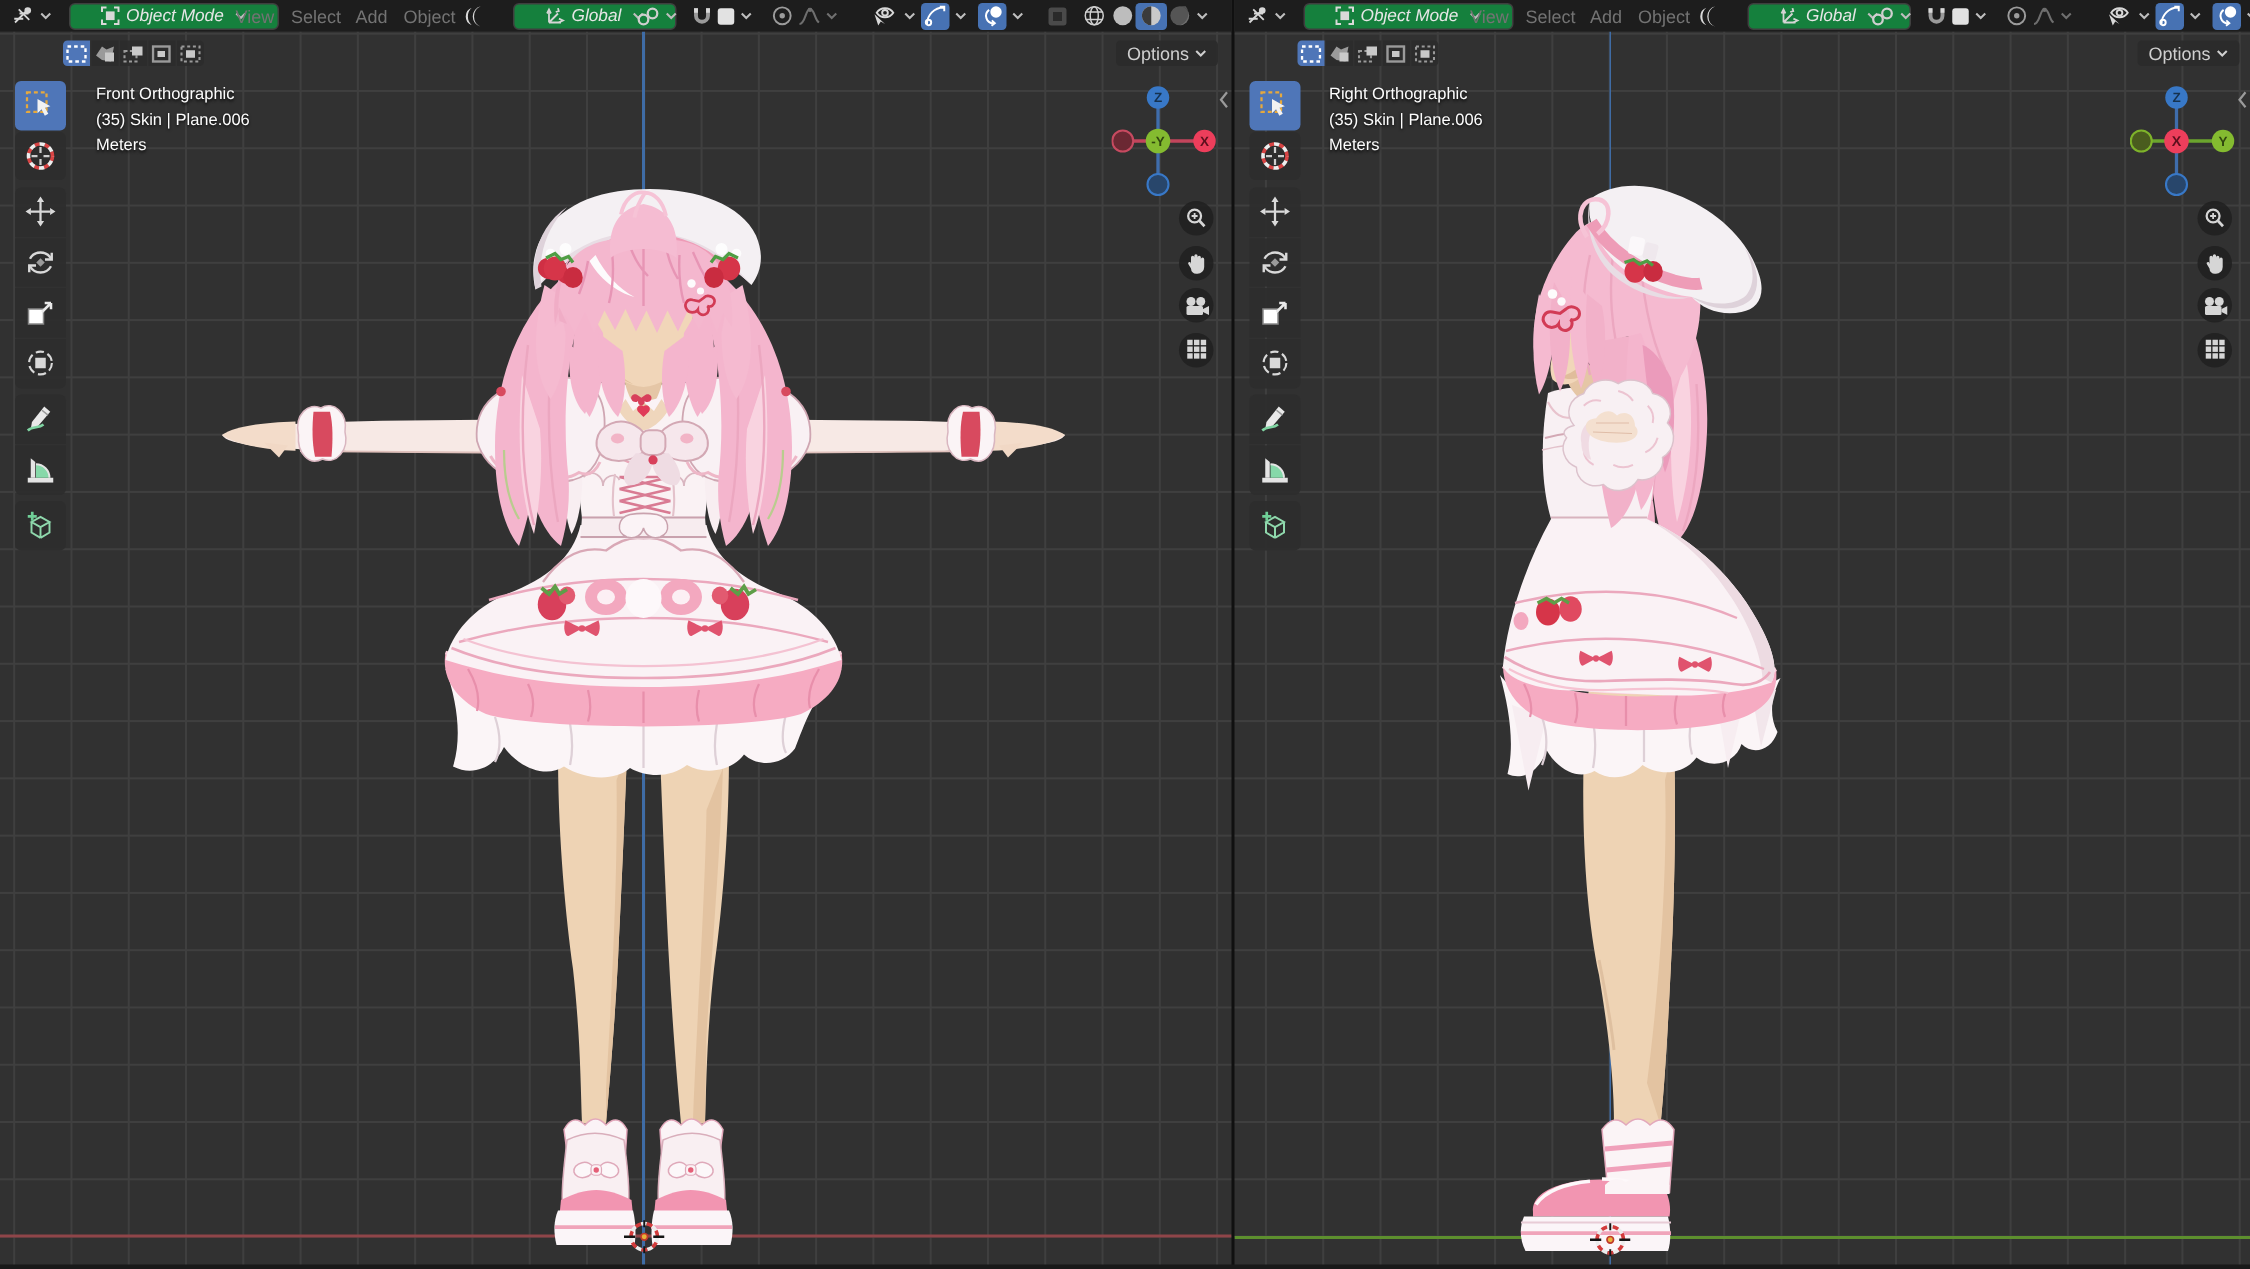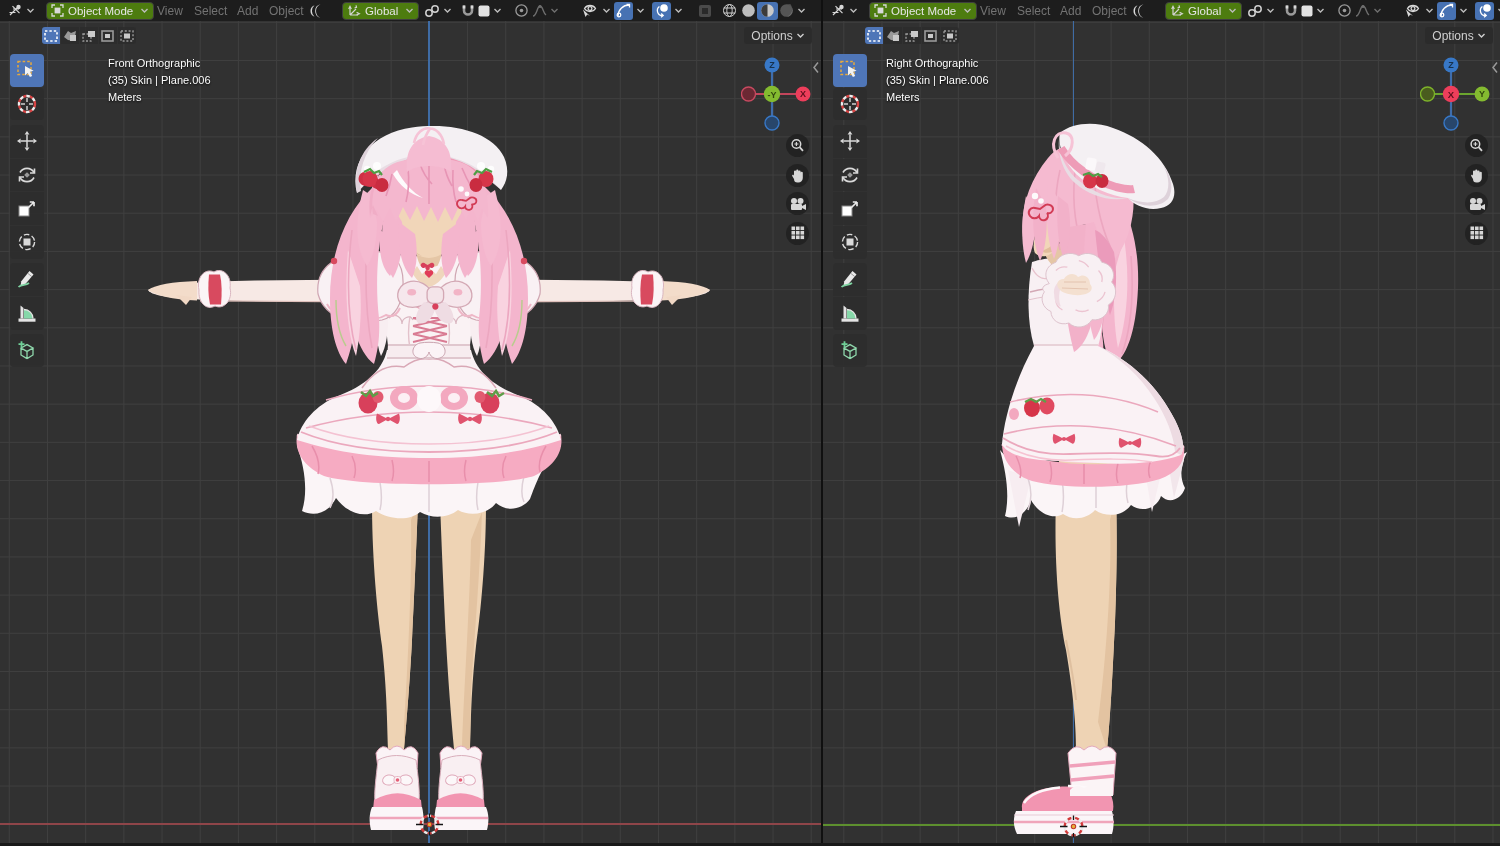--- a/index.html
+++ b/index.html
@@ -9,21 +9,21 @@
 #vpL{left:0;width:821px;}
 #vpR{left:823px;width:677px;}
 .canvas{position:absolute;left:0;right:0;top:21px;bottom:0;
  background-image:
   linear-gradient(#3f3f3f 1px,transparent 1px),
   linear-gradient(90deg,#3f3f3f 1px,transparent 1px);
  background-size:38.2px 38.2px;}
 .hdr{position:absolute;left:0;right:0;top:0;height:21px;background:#1d1d1d;overflow:hidden;}
 .hi{position:absolute;top:0;height:21px;display:flex;align-items:center;}
 .menu{color:#737373;font-size:12px;}
-.btn{display:flex;align-items:center;height:18px;background:#4d7c0f;border:1px solid #3f3f3f;border-radius:4px;color:#e6e6e6;font-size:11.5px;padding:0 4px;}
+.btn{display:flex;align-items:center;height:18px;background:#15803d;border:1px solid #3f3f3f;border-radius:4px;color:#e6e6e6;font-size:11.5px;padding:0 20px;font-style:italic;}
 .bluebtn{display:flex;align-items:center;justify-content:center;width:19px;height:18px;background:#4772b3;border-radius:3px;}
 .vtext{position:absolute;color:#fdfdfd;font-size:11px;line-height:17px;text-shadow:0 1px 2px rgba(0,0,0,.85);}
 .selrow{position:absolute;top:27px;display:flex;}
 .selbtn{width:18px;height:17px;background:#2c2c2cdd;display:flex;align-items:center;justify-content:center;}
 .selbtn.first{border-radius:3px 0 0 3px;background:#4f76b8;}
 .selbtn.last{border-radius:0 3px 3px 0;}
 .opts{position:absolute;top:27px;height:17px;background:#2b2b2bee;border-radius:3px;color:#cfcfcf;font-size:12px;display:flex;align-items:center;padding:0 7px;}
 .toolcol{position:absolute;left:10px;top:54px;width:34px;}
 .tool{width:34px;height:32.7px;background:#2dff;display:flex;align-items:center;justify-content:center;background:#2d2d2de8;}
 .tool.act{background:#4f76b8;}
@@ -323,21 +323,21 @@
         <div class="tgap"></div>
         <div class="tool" style="border-radius:4px;">
           <svg width="22" height="22" viewBox="0 0 22 22">
             <g fill="none" stroke="#8fd8ac" stroke-width="1.3">
               <path d="M5 9l6-3.4L17 9l-6 3.4zM5 9v7l6 3.6M17 9v7l-6 3.6M11 12.4v7.2"></path>
             </g>
             <path d="M5.5 2.2v6M2.5 5.2h6" stroke="#6fcf97" stroke-width="1.8"></path>
           </svg>
         </div>
       </div>
-    <div class="vtext" style="left:64px;top:55px;margin-left:44px;">Front Orthographic<br>(35) Skin | Plane.006<br>Meters</div>
+    <div class="vtext" style="left:64px;top:55px;">Front Orthographic<br>(35) Skin | Plane.006<br>Meters</div>
     <div class="collapse" style="right:2px;top:60px;"><svg width="7" height="13" viewBox="0 0 7 13">
           <path d="M6 1.5L2 6.5L6 11.5" stroke="#9a9a9a" stroke-width="1.5" fill="none"></path>
         </svg></div>
     <div id="gizmoL" style="position:absolute;right:10px;top:55px;"><svg width="70" height="78" viewBox="0 0 70 78">
           <line x1="31" y1="10" x2="31" y2="39" stroke="#3f6dac" stroke-width="2.2"></line>
           <line x1="31" y1="39" x2="31" y2="68" stroke="#3f6dac" stroke-width="2.2"></line>
           <line x1="2" y1="39" x2="60" y2="39" stroke="#c3455c" stroke-width="2.2"></line>
           <circle cx="31" cy="10" r="7.5" fill="#3878c7"></circle>
           <text x="31" y="13.2" font-size="9" font-weight="bold" fill="#16324f" text-anchor="middle" font-family="Liberation Sans">Z</text>
           <circle cx="31" cy="68" r="7" fill="#28466b" stroke="#3878c7" stroke-width="1.4"></circle>

